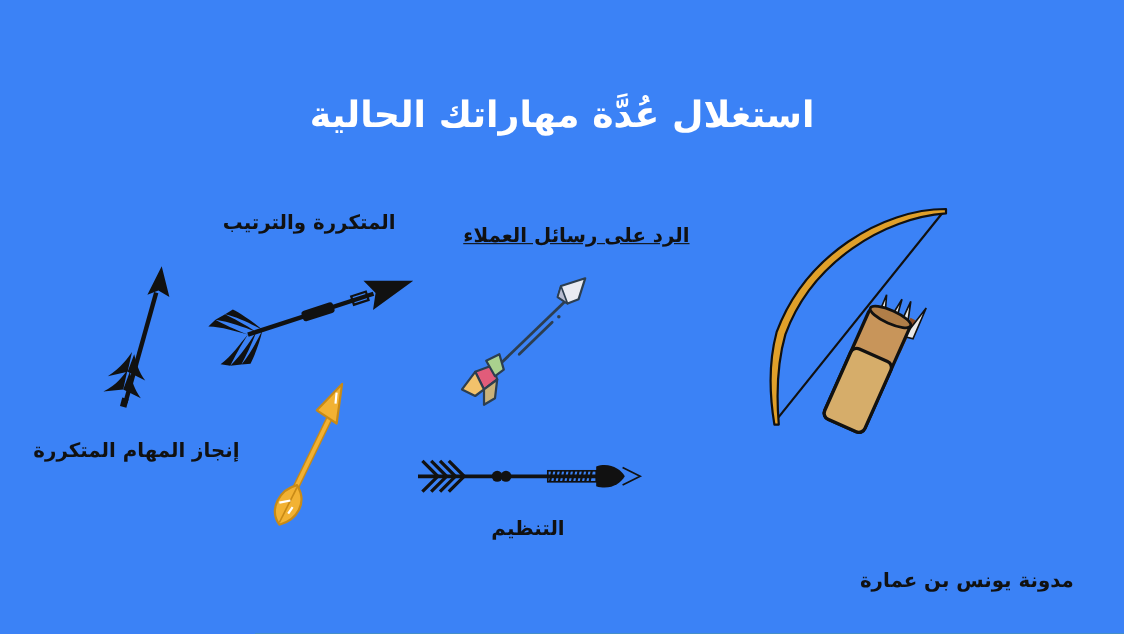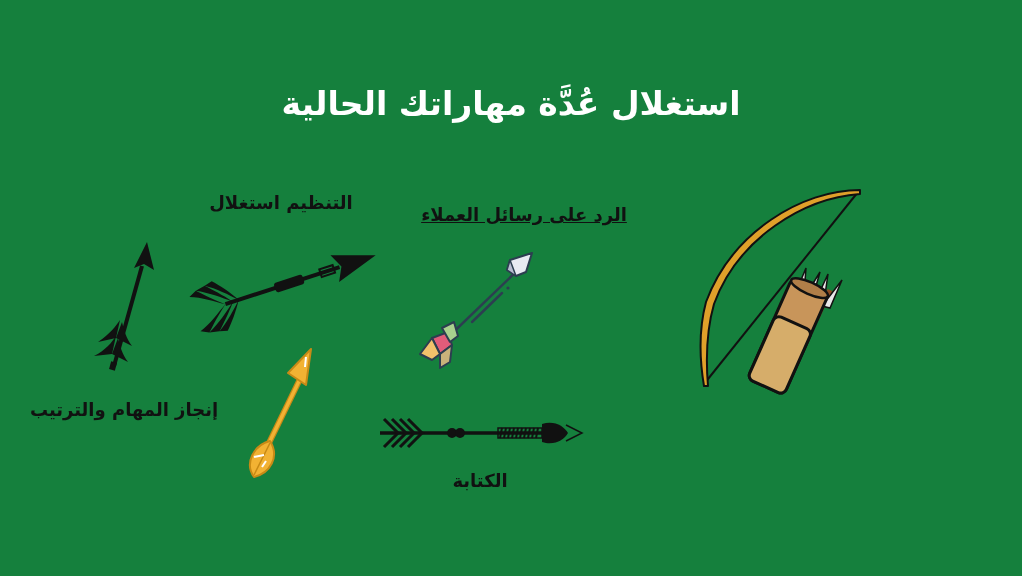--- a/index.html
+++ b/index.html
@@ -11,21 +11,21 @@
       height: 576px;
       overflow: hidden;
       background: #66B843;
       position: relative;
       font-family: "DejaVu Sans", sans-serif;
     }
     .canvas {
       position: absolute;
       left: 0; top: 0;
       width: 1022px; height: 576px;
-      background: #15803d;
+      background: #3b82f6;
     }
     .title {
       position: absolute;
       left: 0;
       width: 1022px;
       top: 78px;
       text-align: center;
       color: #ffffff;
       font-weight: bold;
       font-size: 33px;
@@ -47,21 +47,21 @@
       overflow: visible;
     }
   </style>
 </head>
 <body>
 
 <div class="canvas">
 
   <div class="title">استغلال عُدَّة مهاراتك الحالية</div>
 
-  <div class="label" style="left:198px; top:191px; width:166px;">التنظيم استغلال</div>
+  <div class="label" style="left:198px; top:191px; width:166px;">المتكررة والترتيب</div>
 
   <svg class="art" style="left:180px; top:228px;" width="200" height="100" viewBox="0 0 200 100">
     <g transform="rotate(-18 100 50)">
       <line x1="40" y1="58" x2="160" y2="58" stroke="#111" stroke-width="4"></line>
       <rect x="92" y="53" width="30" height="10" rx="3" fill="#111"></rect>
       <rect x="140" y="54" width="14" height="8" fill="none" stroke="#111" stroke-width="2"></rect>
       <polygon points="155,44 198,58 155,72 162,58" fill="#111"></polygon>
       <g fill="#111">
         <path d="M8,40 C20,44 30,52 40,58 C30,50 22,42 16,36 Z"></path>
         <path d="M16,36 C28,42 38,50 48,58 C40,48 32,40 26,34 Z"></path>
@@ -92,21 +92,21 @@
   <svg class="art" style="left:92px; top:238px;" width="70" height="135" viewBox="0 0 70 135">
     <line x1="22" y1="128" x2="50" y2="28" stroke="#111" stroke-width="4"></line>
     <polygon points="55,4 42,30 52,26 62,32" fill="#111"></polygon>
     <path d="M24,100 L6,104 C18,96 24,88 28,82 Z" fill="#111"></path>
     <path d="M24,100 L40,108 C34,100 32,92 30,84 Z" fill="#111"></path>
     <path d="M20,116 L2,118 C14,112 20,104 24,98 Z" fill="#111"></path>
     <path d="M20,116 L36,124 C30,116 28,108 26,100 Z" fill="#111"></path>
     <rect x="18" y="124" width="6" height="8" fill="#111" transform="rotate(15 21 128)"></rect>
   </svg>
 
-  <div class="label" style="left:26px; top:398px; width:196px;">إنجاز المهام والترتيب</div>
+  <div class="label" style="left:26px; top:398px; width:196px;">إنجاز المهام المتكررة</div>
 
   <svg class="art" style="left:240px; top:345px;" width="80" height="135" viewBox="0 0 80 135">
     <line x1="28" y1="100" x2="62" y2="30" stroke="#C88A16" stroke-width="6"></line>
     <line x1="28" y1="100" x2="62" y2="30" stroke="#F2B233" stroke-width="3.5"></line>
     <polygon points="71,4 48,28 66,40" fill="#F2B233" stroke="#C88A16" stroke-width="2" stroke-linejoin="round"></polygon>
     <line x1="66" y1="12" x2="65" y2="22" stroke="#ffffff" stroke-width="2"></line>
     <path d="M30,96 C14,100 4,118 14,132 C30,128 40,112 30,96 Z" fill="#F2B233" stroke="#C88A16" stroke-width="2" stroke-linejoin="round"></path>
     <line x1="30" y1="98" x2="14" y2="130" stroke="#C88A16" stroke-width="1.5"></line>
     <line x1="14" y1="112" x2="24" y2="110" stroke="#ffffff" stroke-width="2"></line>
     <line x1="22" y1="122" x2="26" y2="116" stroke="#ffffff" stroke-width="2"></line>
@@ -133,21 +133,21 @@
       <line x1="148" y1="14" x2="146" y2="24"></line>
       <line x1="152" y1="14" x2="150" y2="24"></line>
       <line x1="156" y1="14" x2="154" y2="24"></line>
       <line x1="160" y1="14" x2="158" y2="24"></line>
     </g>
     <rect x="120" y="14" width="44" height="10" fill="none" stroke="#111" stroke-width="1.5"></rect>
     <path d="M164,10 C176,6 186,12 190,19 C186,26 176,32 164,28 Z" fill="#111"></path>
     <polyline points="188,11 204,19 188,27" fill="none" stroke="#111" stroke-width="1.5"></polyline>
   </svg>
 
-  <div class="label" style="left:440px; top:469px; width:80px;">الكتابة</div>
+  <div class="label" style="left:440px; top:469px; width:80px;">التنظيم</div>
 
   <svg class="art" style="left:692px; top:182px;" width="175" height="220" viewBox="0 0 175 220">
 
     <line x1="12" y1="202" x2="166" y2="10" stroke="#111" stroke-width="2"></line>
 
     <path d="M168,8 C110,8 40,50 14,120 C6,150 8,180 12,204 L16,204 C14,180 14,150 22,122 C46,56 112,16 168,12 Z" fill="#E0A02A" stroke="#111" stroke-width="2" stroke-linejoin="round"></path>
 
     <g stroke="#111" stroke-width="1.5">
       <line x1="106" y1="128" x2="120" y2="100" stroke="#8A4A22" stroke-width="5"></line>
       <line x1="124" y1="138" x2="138" y2="108" stroke="#8A4A22" stroke-width="5"></line>
@@ -158,14 +158,15 @@
     </g>
 
     <g transform="rotate(24 98 150)">
       <rect x="78" y="100" width="40" height="110" rx="6" fill="#C8955A" stroke="#111" stroke-width="3"></rect>
       <rect x="78" y="140" width="40" height="70" rx="6" fill="#D6AD6A" stroke="#111" stroke-width="3"></rect>
       <ellipse cx="98" cy="102" rx="20" ry="6" fill="#B07E48" stroke="#111" stroke-width="2.5"></ellipse>
     </g>
   </svg>
 
 
+  <div class="label" style="left:776px; top:517px; width:206px;">مدونة يونس بن عمارة</div>
 
 </div>
 
 </body></html>

